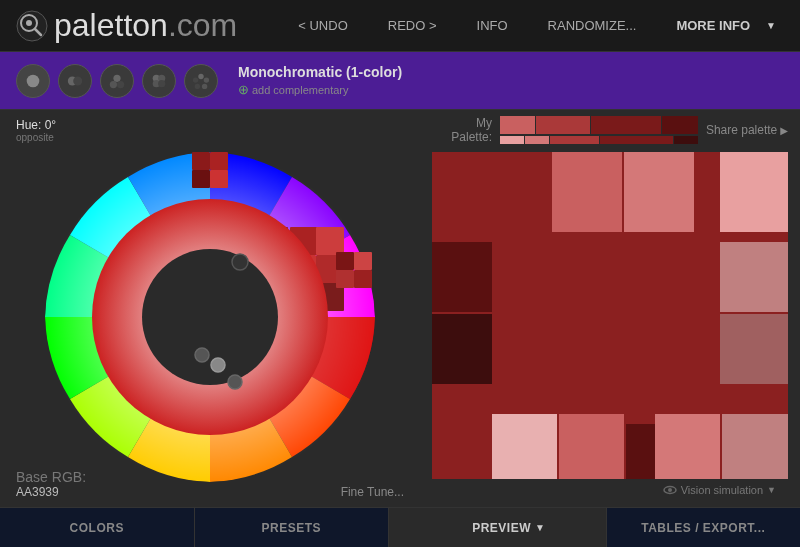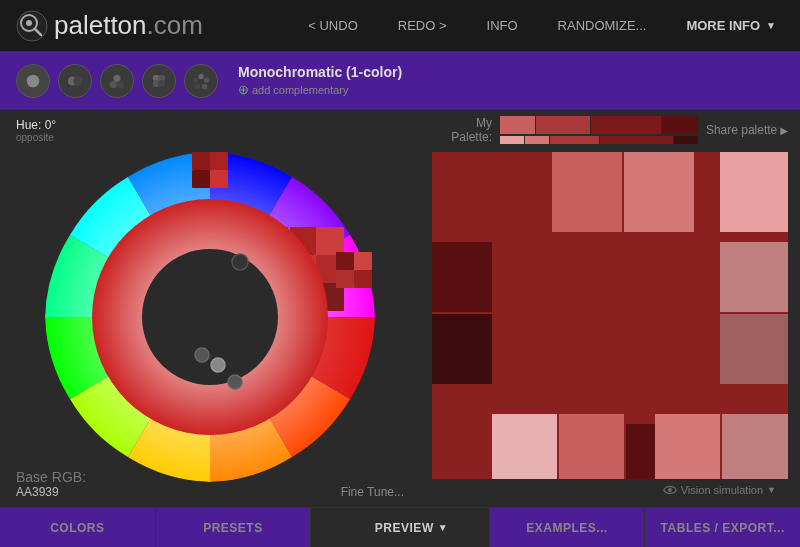--- a/index.html
+++ b/index.html
@@ -25,21 +25,21 @@
     .logo {
       display: flex;
       align-items: center;
       gap: 6px;
     }
     .logo-icon {
       width: 32px;
       height: 32px;
     }
     .logo-text {
-      font-size: 26px;
+      font-size: 32px;
       font-weight: bold;
       color: #ccc;
     }
     .logo-text span {
       color: #aaa;
       font-weight: normal;
     }
     .header-nav {
       display: flex;
       align-items: center;
@@ -51,21 +51,21 @@
       color: #aaa;
       font-size: 13px;
       cursor: pointer;
       padding: 4px 8px;
     }
     .nav-btn.more-info {
       color: #ccc;
       font-weight: bold;
       display: flex;
       align-items: center;
-      gap: 6px;
+      gap: 16px;
     }
 
     
     .mode-bar {
       display: flex;
       align-items: center;
       background: #4c1d95;
       padding: 8px 16px;
       gap: 12px;
       border-bottom: 1px solid #333;
@@ -199,21 +199,21 @@
       flex: 1;
       background: #8b2020;
       position: relative;
       overflow: hidden;
     }
 
     
     .bottom-tabs {
       display: flex;
       height: 40px;
-      background: #4c1d95;
+      background: #0f172a;
       border-top: 1px solid #333;
       text-align: center;
     }
     .tab {
       flex: 1;
       display: flex;
       align-items: center;
       justify-content: center;
       font-size: 12px;
       color: #888;
@@ -506,18 +506,15 @@
     <span>COLORS</span>
   </div>
   <div class="tab">
     <span>PRESETS</span>
   </div>
   <div class="tab active">
     <span>PREVIEW</span>
     <span class="tab-arrow">▼</span>
   </div>
   <div class="tab">
-    <span>EXAMPLES...</span>
-  </div>
-  <div class="tab">
     <span>TABLES / EXPORT...</span>
   </div>
 </div>
 
 </body></html>

